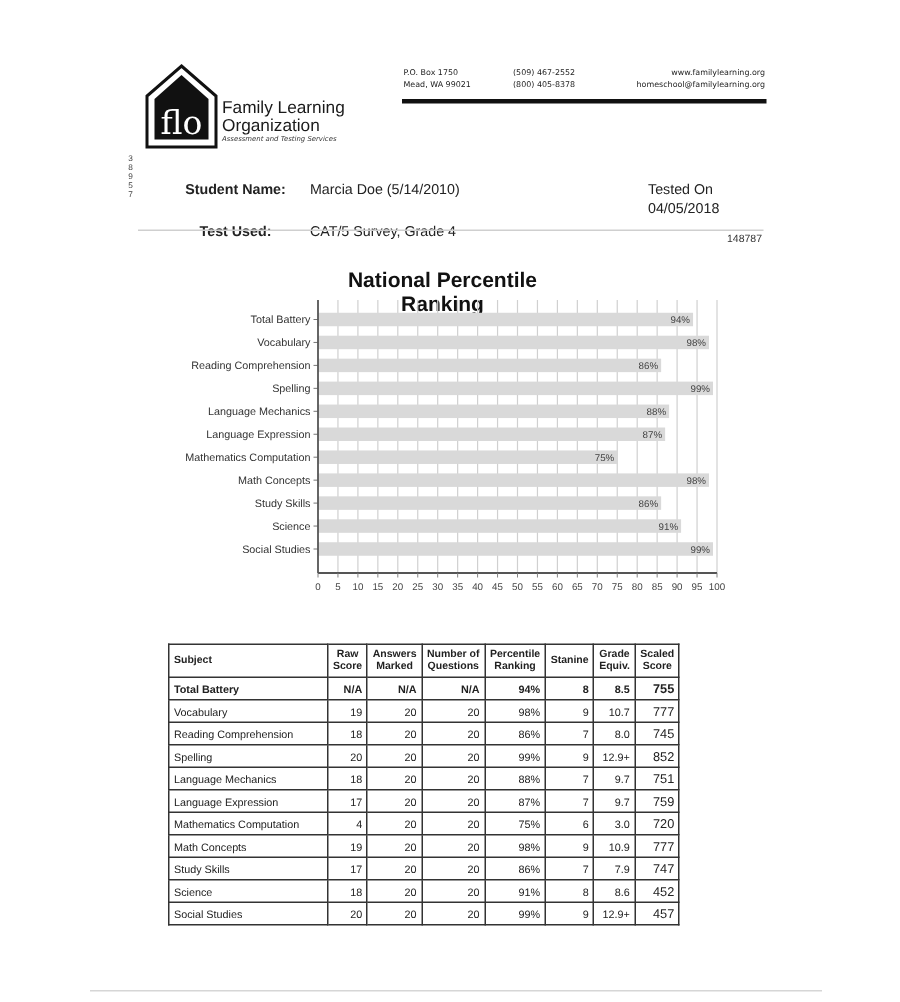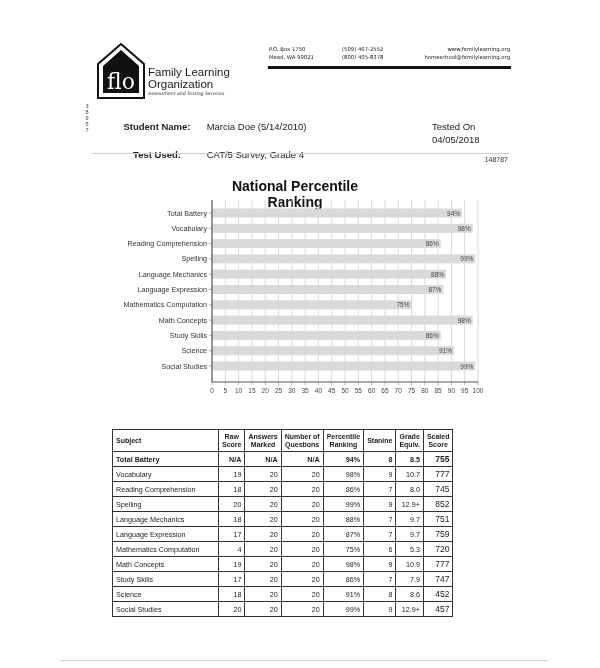--- a/index.html
+++ b/index.html
@@ -277,21 +277,21 @@
         <td>9.7</td>
         <td class="scaled">759</td>
       </tr>
       <tr>
         <td class="subj">Mathematics Computation</td>
         <td>4</td>
         <td>20</td>
         <td>20</td>
         <td>75%</td>
         <td>6</td>
-        <td>5.3</td>
+        <td>3.0</td>
         <td class="scaled">720</td>
       </tr>
       <tr>
         <td class="subj">Math Concepts</td>
         <td>19</td>
         <td>20</td>
         <td>20</td>
         <td>98%</td>
         <td>9</td>
         <td>10.9</td>

